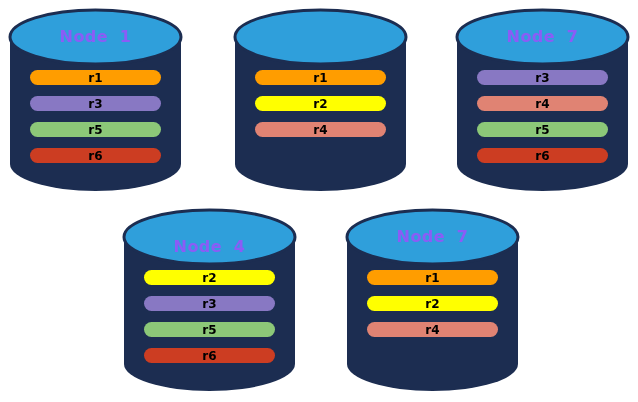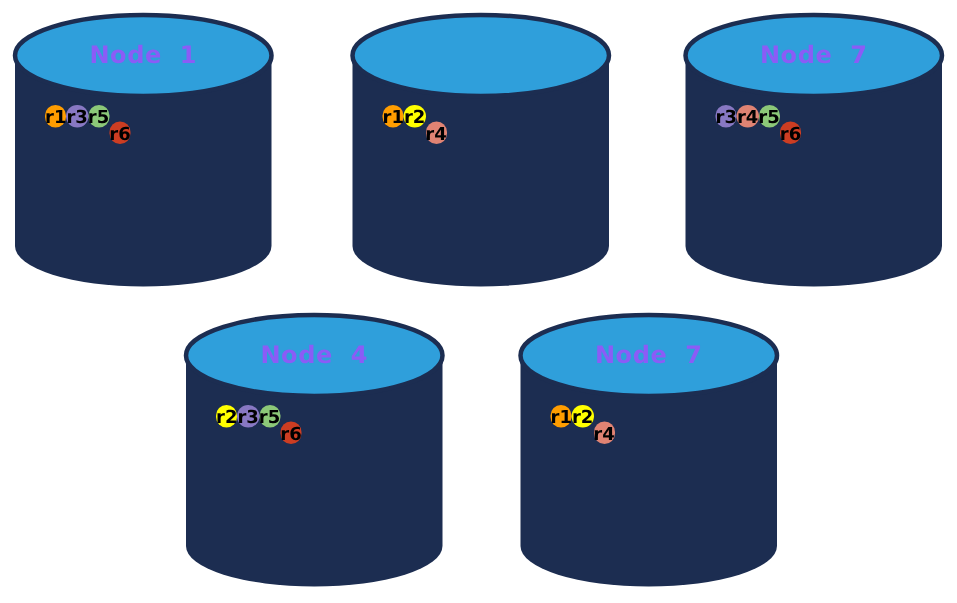--- a/index.html
+++ b/index.html
@@ -47,22 +47,21 @@
     z-index: 5;
     pointer-events: none;
   }
 
   .bars {
     position: absolute;
     left: 0;
     width: 100%;
     z-index: 4;
     display: flex;
-    flex-direction: row;
-    align-items: flex-end;
+    flex-direction: column;
   }
   .bar {
     position: relative;
     height: 15px;
     border-radius: 8px;
     margin-bottom: 11px;
     display: flex;
     align-items: center;
     justify-content: center;
     box-sizing: border-box;
@@ -146,21 +145,21 @@
         </div>
       </div>
     </div>
     <div class="node" style="left: 122px; top: 208px; width: 175px; height: 185px;">
       <div class="cyl">
         <svg viewBox="0 0 175 185" preserveAspectRatio="none">
           <path d="M 2,29 L 2,156 A 85.5,27 0 0 0 173,156 L 173,29 Z" fill="#1C2D51"></path>
           <ellipse cx="87.5" cy="29" rx="85.5" ry="27" fill="#2F9FDB" stroke="#1C2D51" stroke-width="3"></ellipse>
         </svg>
       </div>
-      <div class="node-title" style="top: 19px;">Node  4</div>
+      <div class="node-title" style="top: 29px;">Node  4</div>
       <div class="bars" style="top: 62px; padding-left: 22px; padding-right: 22px; box-sizing: border-box;">
         <div class="bar" style="background: rgb(255, 255, 0);">
           <span class="bar-label">r2</span>
         </div>
         <div class="bar" style="background: rgb(136, 120, 195);">
           <span class="bar-label">r3</span>
         </div>
         <div class="bar" style="background: rgb(140, 200, 120);">
           <span class="bar-label">r5</span>
         </div>

